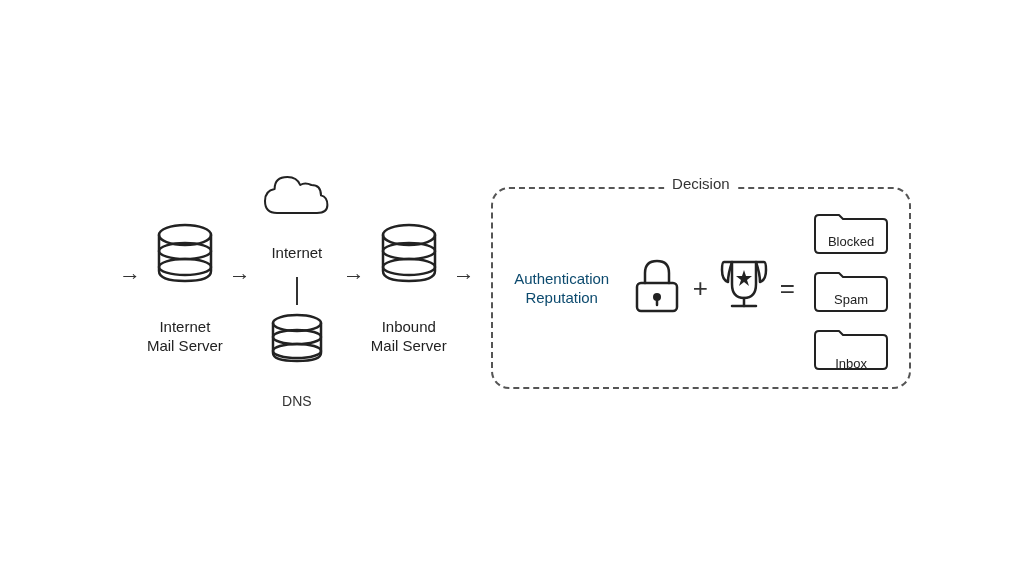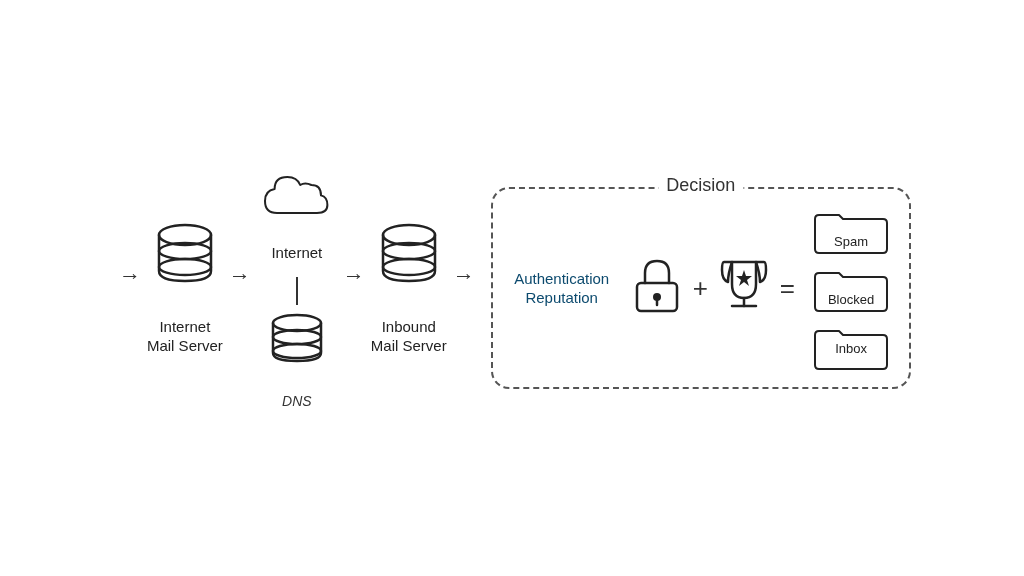--- a/index.html
+++ b/index.html
@@ -71,21 +71,21 @@
       align-items: center;
       margin-left: 10px;
     }
     .decision-label {
       position: absolute;
       top: -14px;
       left: 50%;
       transform: translateX(-50%);
       background: #fff;
       padding: 0 8px;
-      font-size: 18px;
+      font-size: 15px;
       color: #333;
       white-space: nowrap;
     }
     .decision-inner {
       display: flex;
       align-items: center;
       gap: 10px;
     }
     .auth-rep-label {
       font-size: 15px;
@@ -128,21 +128,20 @@
       display: flex;
       flex-direction: column;
       align-items: flex-end;
     }
     .dns-area {
       display: flex;
       flex-direction: column;
       align-items: center;
       margin-top: 8px;
       position: relative;
-      font-style: italic;
     }
     .dns-line {
       width: 2px;
       height: 28px;
       background: #333;
     }
     .dns-db {
       margin-top: 0;
     }
     .dns-label {
@@ -252,34 +251,34 @@
           </svg>
         </div>
         <div class="equals-sign">=</div>
 
         <div class="folders">
 
           <div class="folder-wrap">
             <svg width="80" height="50" viewBox="0 0 80 50" fill="none" stroke="#222" stroke-width="2" stroke-linecap="round" stroke-linejoin="round">
               <path d="M4 14 Q4 10 8 10 L28 10 L32 14 L72 14 Q76 14 76 18 L76 44 Q76 48 72 48 L8 48 Q4 48 4 44 Z"></path>
             </svg>
-            <span style="position:absolute; font-size:13px; color:#222; bottom:6px;">Spam</span>
+            <span style="position:absolute; font-size:13px; color:#222; bottom:6px;">Blocked</span>
           </div>
 
           <div class="folder-wrap">
             <svg width="80" height="50" viewBox="0 0 80 50" fill="none" stroke="#222" stroke-width="2" stroke-linecap="round" stroke-linejoin="round">
               <path d="M4 14 Q4 10 8 10 L28 10 L32 14 L72 14 Q76 14 76 18 L76 44 Q76 48 72 48 L8 48 Q4 48 4 44 Z"></path>
             </svg>
-            <span style="position:absolute; font-size:13px; color:#222; bottom:6px;">Blocked</span>
+            <span style="position:absolute; font-size:13px; color:#222; bottom:6px;">Spam</span>
           </div>
 
           <div class="folder-wrap">
             <svg width="80" height="50" viewBox="0 0 80 50" fill="none" stroke="#222" stroke-width="2" stroke-linecap="round" stroke-linejoin="round">
               <path d="M4 14 Q4 10 8 10 L28 10 L32 14 L72 14 Q76 14 76 18 L76 44 Q76 48 72 48 L8 48 Q4 48 4 44 Z"></path>
             </svg>
-            <span style="position:absolute; font-size:13px; color:#222; bottom:15px;">Inbox</span>
+            <span style="position:absolute; font-size:13px; color:#222; bottom:0;">Inbox</span>
           </div>
         </div>
       </div>
     </div>
 
   </div>
 </div>
 
 </body></html>

